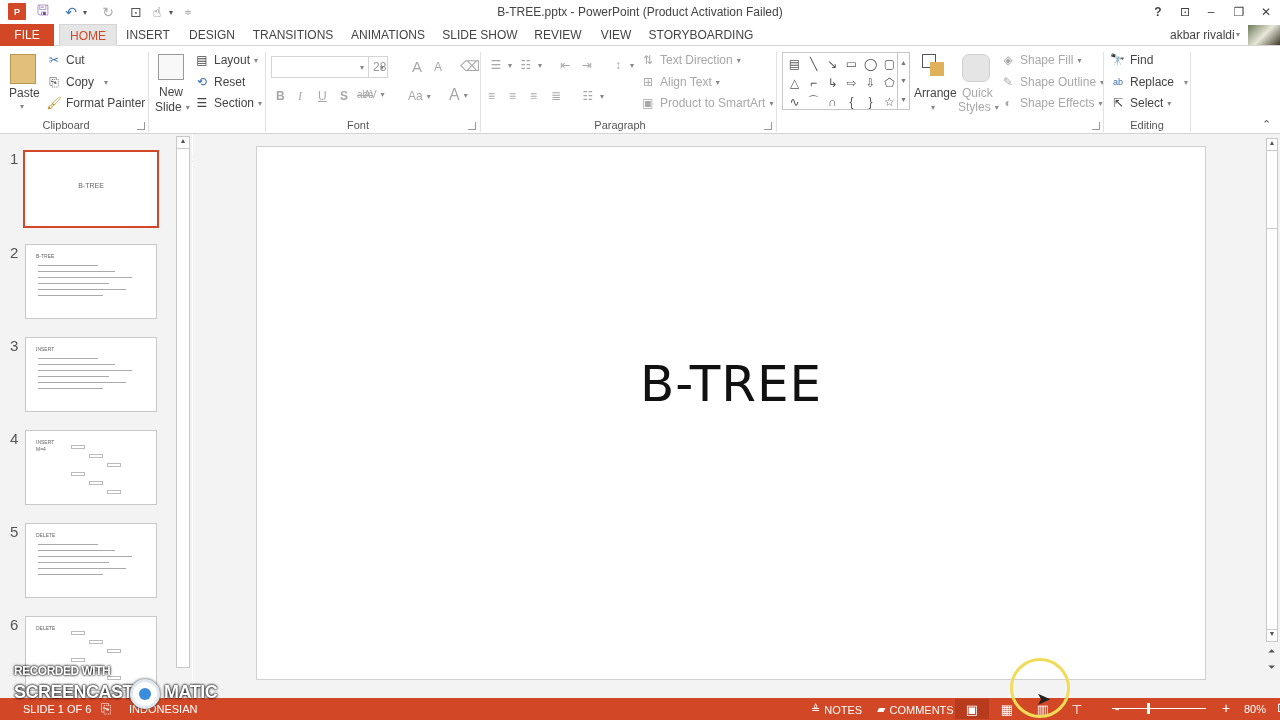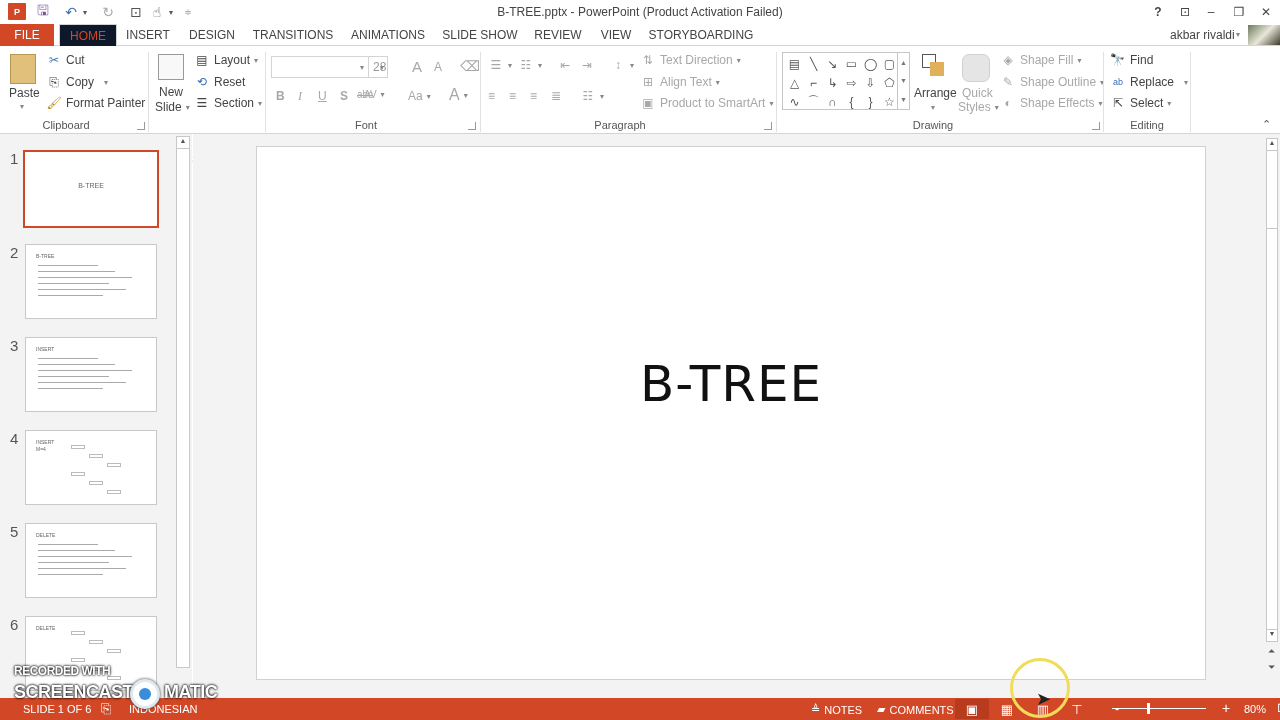--- a/index.html
+++ b/index.html
@@ -11,21 +11,21 @@
   .titlebar { left:0; top:0; width:1280px; height:24px; background:#fff; }
   .qat-icon { top:3px; height:18px; display:flex; align-items:center; justify-content:center; font-size:14px; color:#555; }
   .app-logo { left:8px; top:3px; width:18px; height:17px; background:#d24726; color:#fff; font-size:9px; font-weight:bold; display:flex; align-items:center; justify-content:center; border-radius:1px; }
   .window-title { left:0; width:1280px; top:5px; text-align:center; font-size:12px; color:#444; }
   .win-btn { top:3px; width:22px; height:18px; font-size:12px; color:#444; display:flex; align-items:center; justify-content:center; }
 
   
   .tabs-row { left:0; top:24px; width:1280px; height:22px; border-bottom:1px solid #d4d4d4; }
   .tab { top:24px; height:22px; font-size:12px; color:#444; display:flex; align-items:center; justify-content:center; }
   .tab-file { left:0; width:54px; background:#d24726; color:#fff; }
-  .tab-active { background:#0f172a; color:#d24726; border:1px solid #d4d4d4; border-bottom:1px solid #fff; height:23px; }
+  .tab-active { background:#e5e5e5; color:#d24726; border:1px solid #d4d4d4; border-bottom:1px solid #fff; height:23px; }
   .user-name { top:28px; left:1170px; font-size:12px; color:#444; }
   .user-avatar { top:25px; left:1248px; width:32px; height:20px; background:linear-gradient(135deg,#6b7a5a,#e8e6d8 50%,#3b3b2b); }
 
   
   .ribbon { left:0; top:46px; width:1280px; height:88px; background:#fff; border-bottom:1px solid #d4d4d4; }
   .group-label { top:119px; font-size:11px; color:#555; text-align:center; }
   .group-sep { top:52px; width:1px; height:80px; background:#e1e1e1; }
   .rb { font-size:12px; color:#444; display:flex; align-items:center; gap:4px; white-space:nowrap; }
   .rb.dis { color:#a8a8a8; }
   .ico { display:inline-block; width:16px; height:14px; text-align:center; font-size:12px; line-height:14px; }
@@ -171,21 +171,21 @@
       <span class="caret">▾</span>
     </div>
   <div class="abs rb dis" style="left:408px;top:89px;">
       <span>Aa</span>
       <span class="caret">▾</span>
     </div>
   <div class="abs rb dis" style="left:449px;top:86px;font-size:16px;">
       <span>A</span>
       <span class="caret">▾</span>
     </div>
-  <div class="abs group-label" style="left:266px;width:200px;">Font</div>
+  <div class="abs group-label" style="left:258px;width:200px;">Font</div>
   <div class="abs launcher" style="left:468px;"></div>
   <div class="abs group-sep" style="left:480px;"></div>
 
   <div class="abs rb dis" style="left:488px;top:58px;">
       <span class="ico">☰</span>
       <span class="caret">▾</span>
     </div>
   <div class="abs rb dis" style="left:518px;top:58px;">
       <span class="ico">☷</span>
       <span class="caret">▾</span>
@@ -268,21 +268,20 @@
   <div class="abs rb dis" style="left:1000px;top:75px;">
       <span class="ico">✎</span>
       <span>Shape Outline</span>
       <span class="caret">▾</span>
     </div>
   <div class="abs rb dis" style="left:1000px;top:96px;">
       <span class="ico">◐</span>
       <span>Shape Effects</span>
       <span class="caret">▾</span>
     </div>
-  <div class="abs group-label" style="left:778px;width:310px;">Drawing</div>
   <div class="abs launcher" style="left:1092px;"></div>
   <div class="abs group-sep" style="left:1103px;"></div>
 
   <div class="abs rb" style="left:1110px;top:53px;">
       <span class="ico">🔭</span>
       <span>Find</span>
     </div>
   <div class="abs rb" style="left:1110px;top:75px;">
       <span class="ico" style="font-size:9px;color:#3a6fb0;">ab</span>
       <span>Replace</span>

